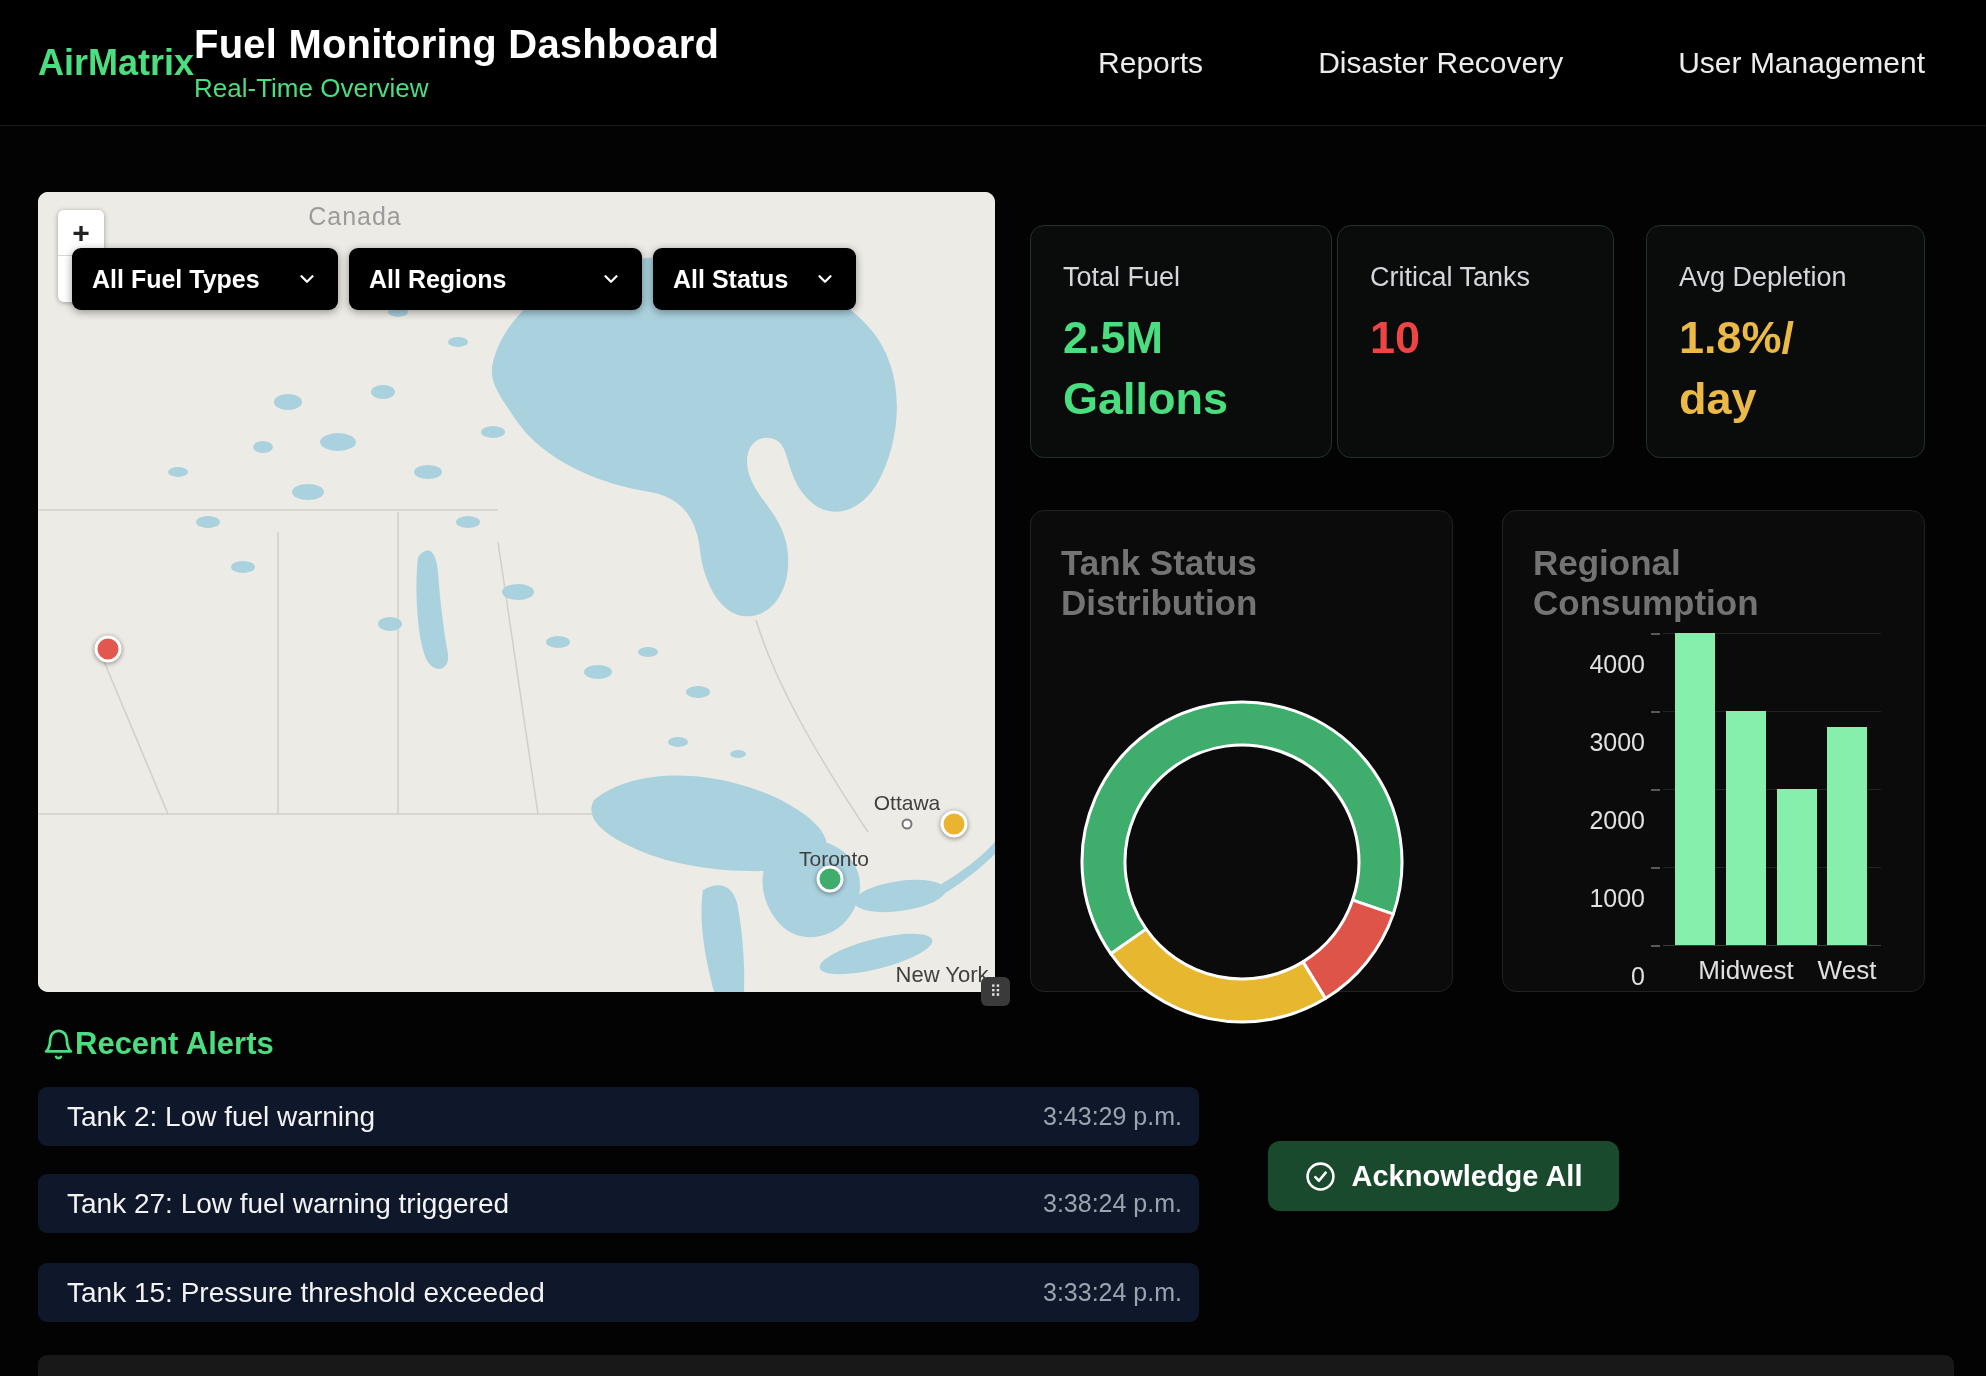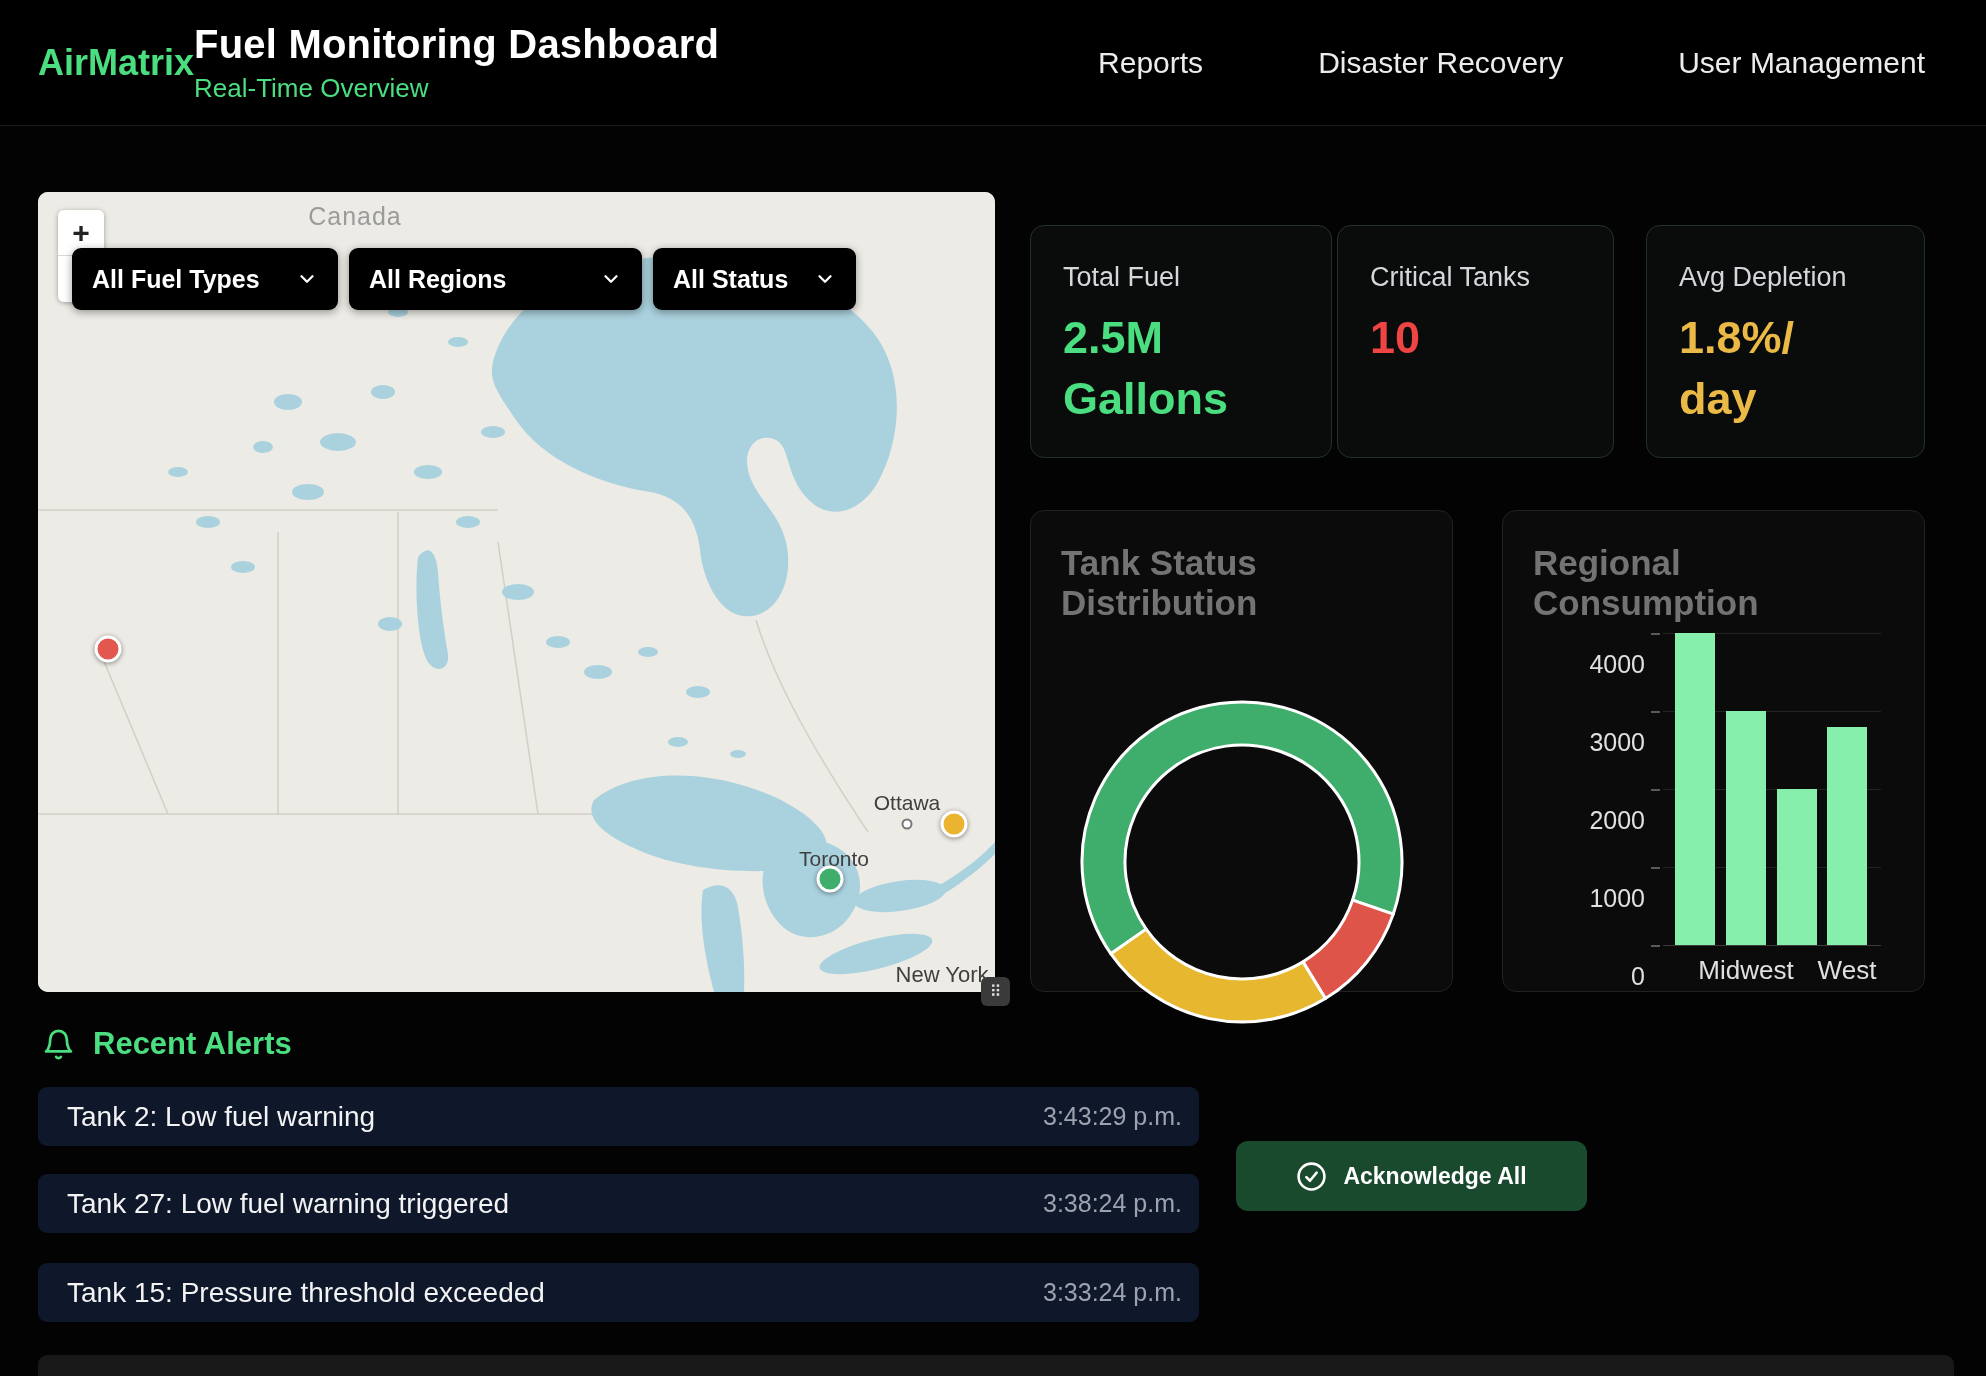--- a/index.html
+++ b/index.html
@@ -51,33 +51,33 @@
   .donut-svg{display:block;margin:74px auto 0;}
   .bar-area{position:absolute;inset:0;}
   .ytick{position:absolute;left:10px;width:132px;text-align:right;font-size:25px;color:#e0e0e0;margin-top:32px;}
   .ystub{position:absolute;left:148px;width:9px;height:2px;background:#5a5a5a;}
   .gridline{position:absolute;left:160px;width:218px;height:1px;background:#232323;}
   .gridline.base{background:#3c3c3c;}
   .bar{position:absolute;width:40px;background:#86efac;}
   .xtick{position:absolute;top:444px;width:160px;text-align:center;font-size:26px;color:#e0e0e0;}
 
   
-  .alerts-title{position:absolute;left:42px;top:1026px;display:flex;align-items:center;gap:18px;}
+  .alerts-title{position:absolute;left:42px;top:1026px;display:flex;align-items:center;}
   .alerts-title span{font-size:31px;font-weight:bold;color:#4ade80;}
   .alert-row{position:absolute;left:38px;width:1161px;height:59px;background:#0f172a;border-radius:9px;
              display:flex;align-items:center;justify-content:space-between;
              padding:0 17px 0 29px;box-sizing:border-box;cursor:pointer;}
   .ar1{top:1087px;} .ar2{top:1174px;} .ar3{top:1263px;}
   .alert-msg{font-size:28px;color:#f3f3f3;}
   .alert-time{font-size:25px;color:#9ca3af;}
   .alert-partial{position:absolute;left:38px;top:1355px;width:1916px;height:59px;background:#181818;border-radius:9px;}
 
   
   .btn{position:absolute;top:1141px;height:70px;border-radius:12px;display:flex;align-items:center;
-       justify-content:center;gap:16px;font-size:23px;font-weight:bold;cursor:pointer;}
+       justify-content:center;gap:16px;font-size:29px;font-weight:bold;cursor:pointer;margin-left:32px;}
   .btn-ack{left:1236px;width:351px;background:#1a4a2e;color:#fff;}
   .btn-gen{left:1608px;width:346px;background:#86efac;color:#07230f;}
 </style>
 </head>
 <body>
 
 <div id="stage">
 
   <div class="header">
     <div class="brand">AirMatrix</div>

